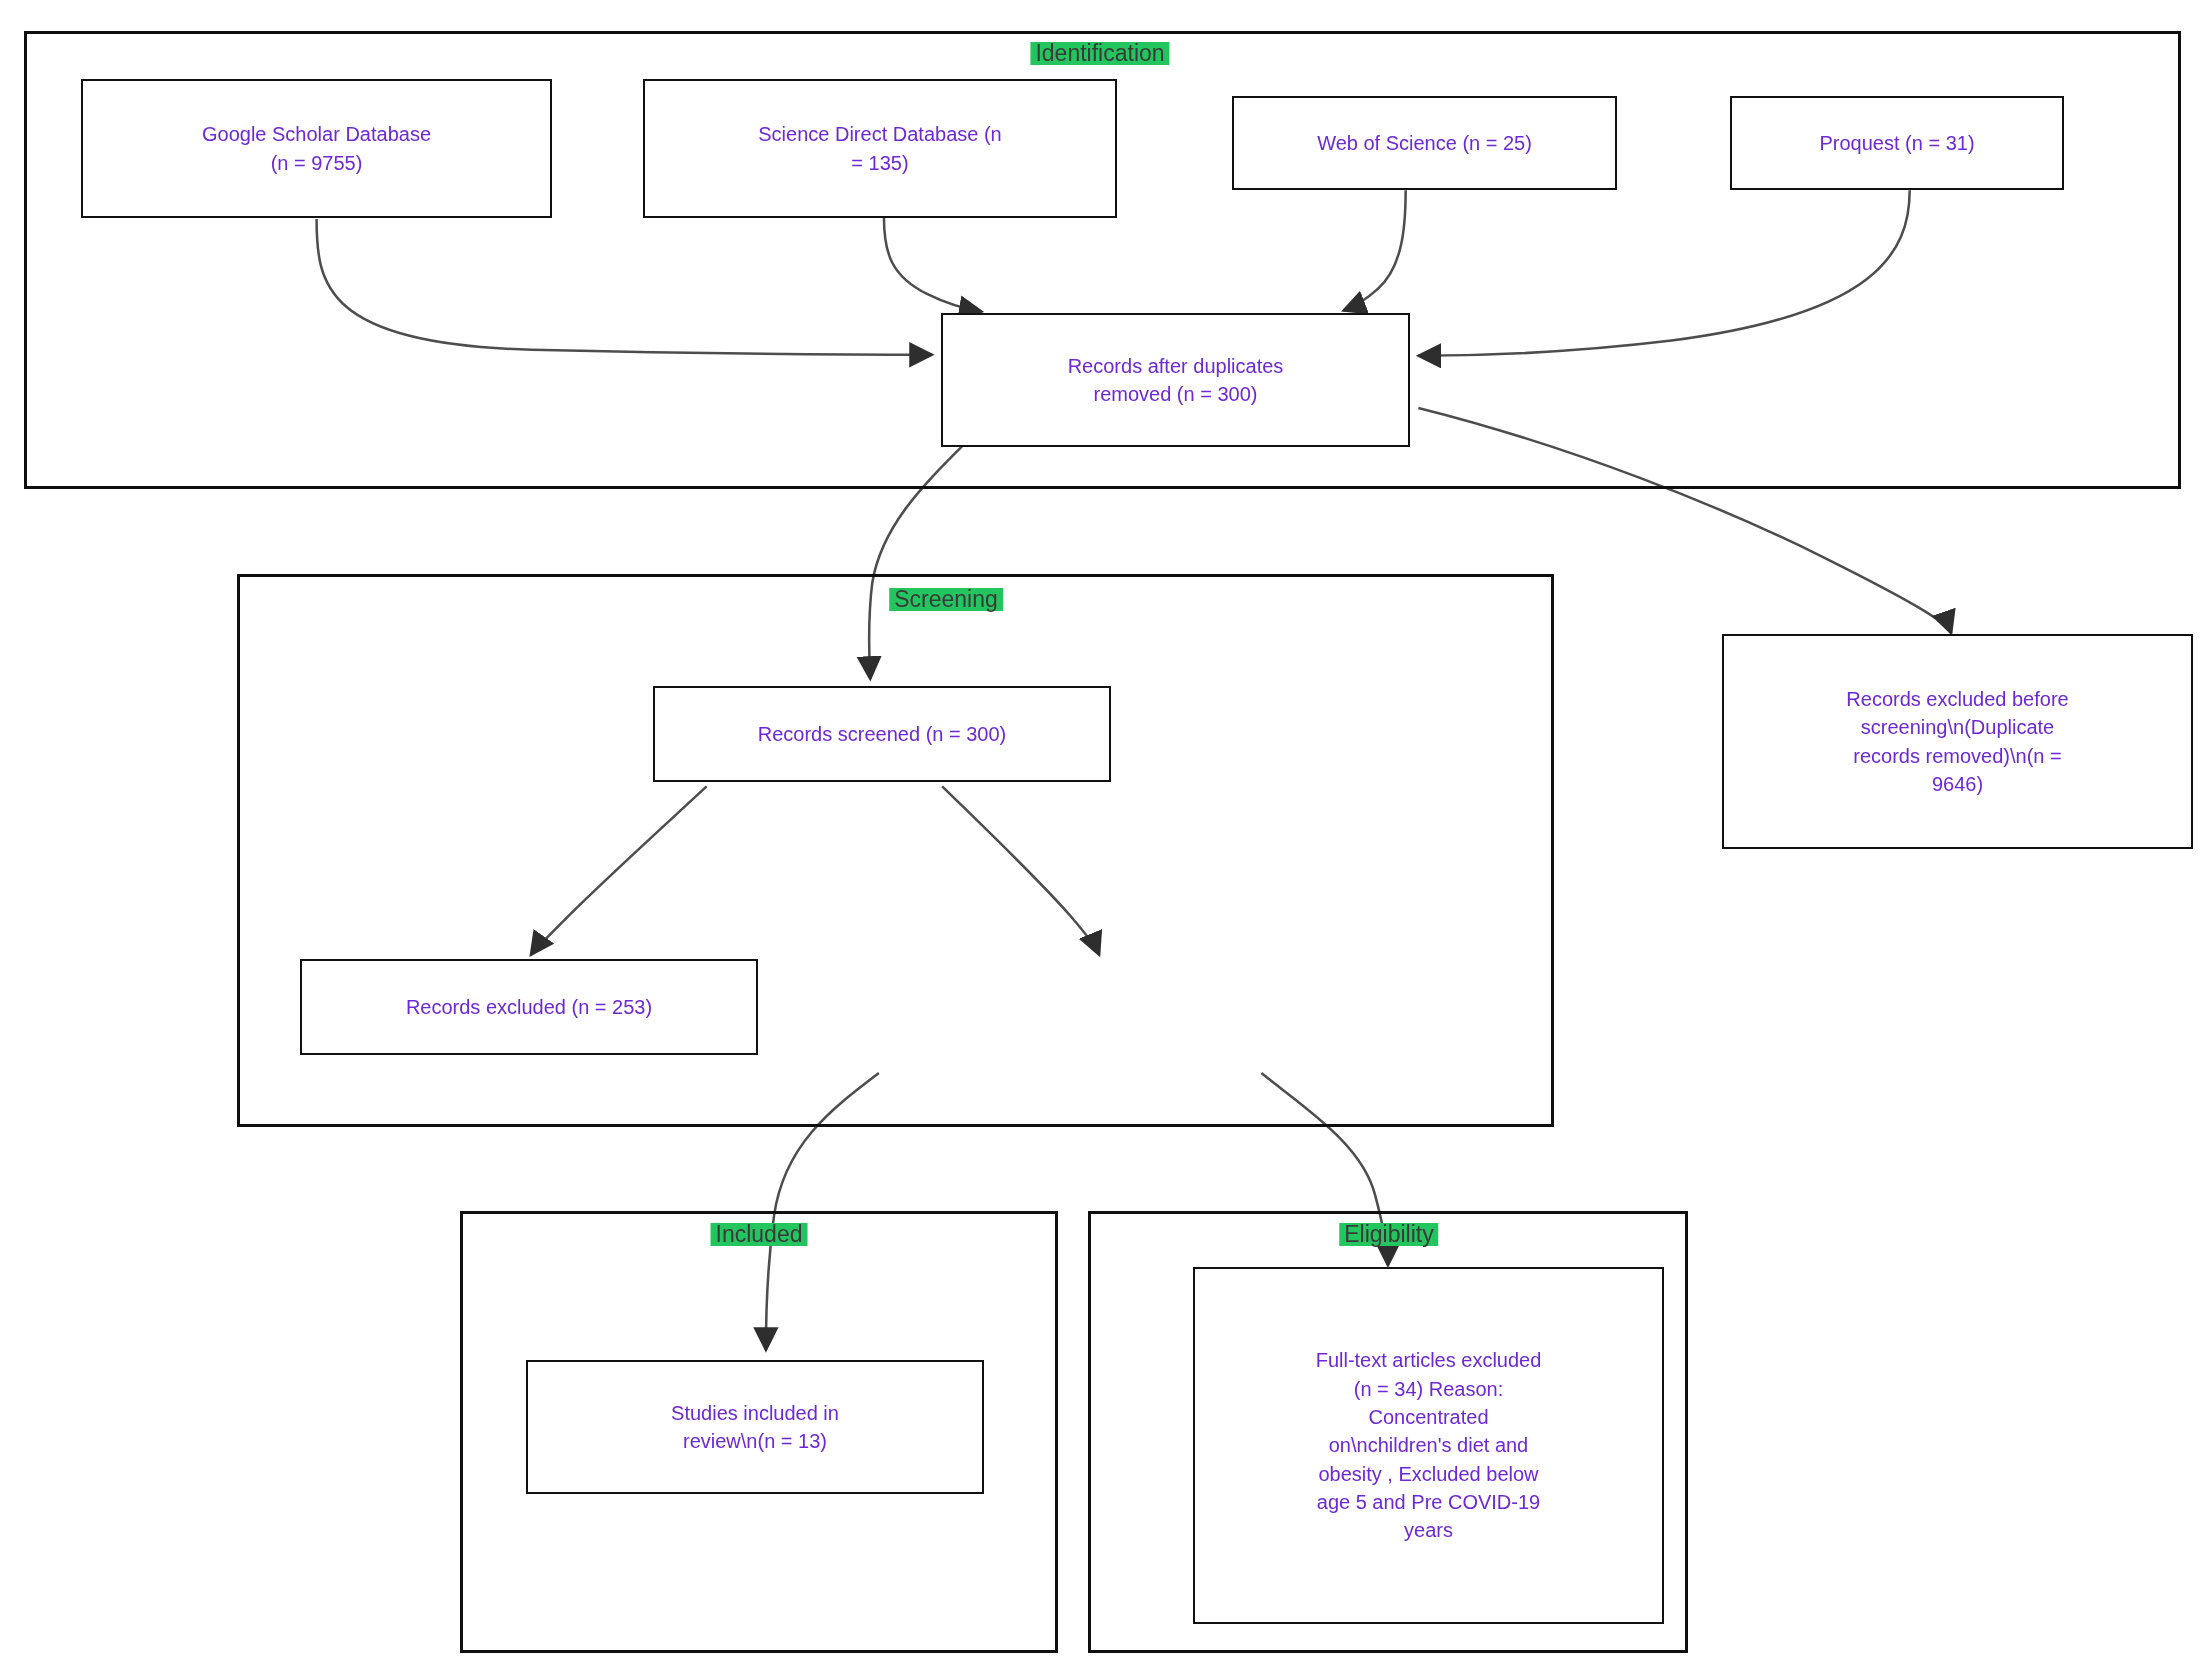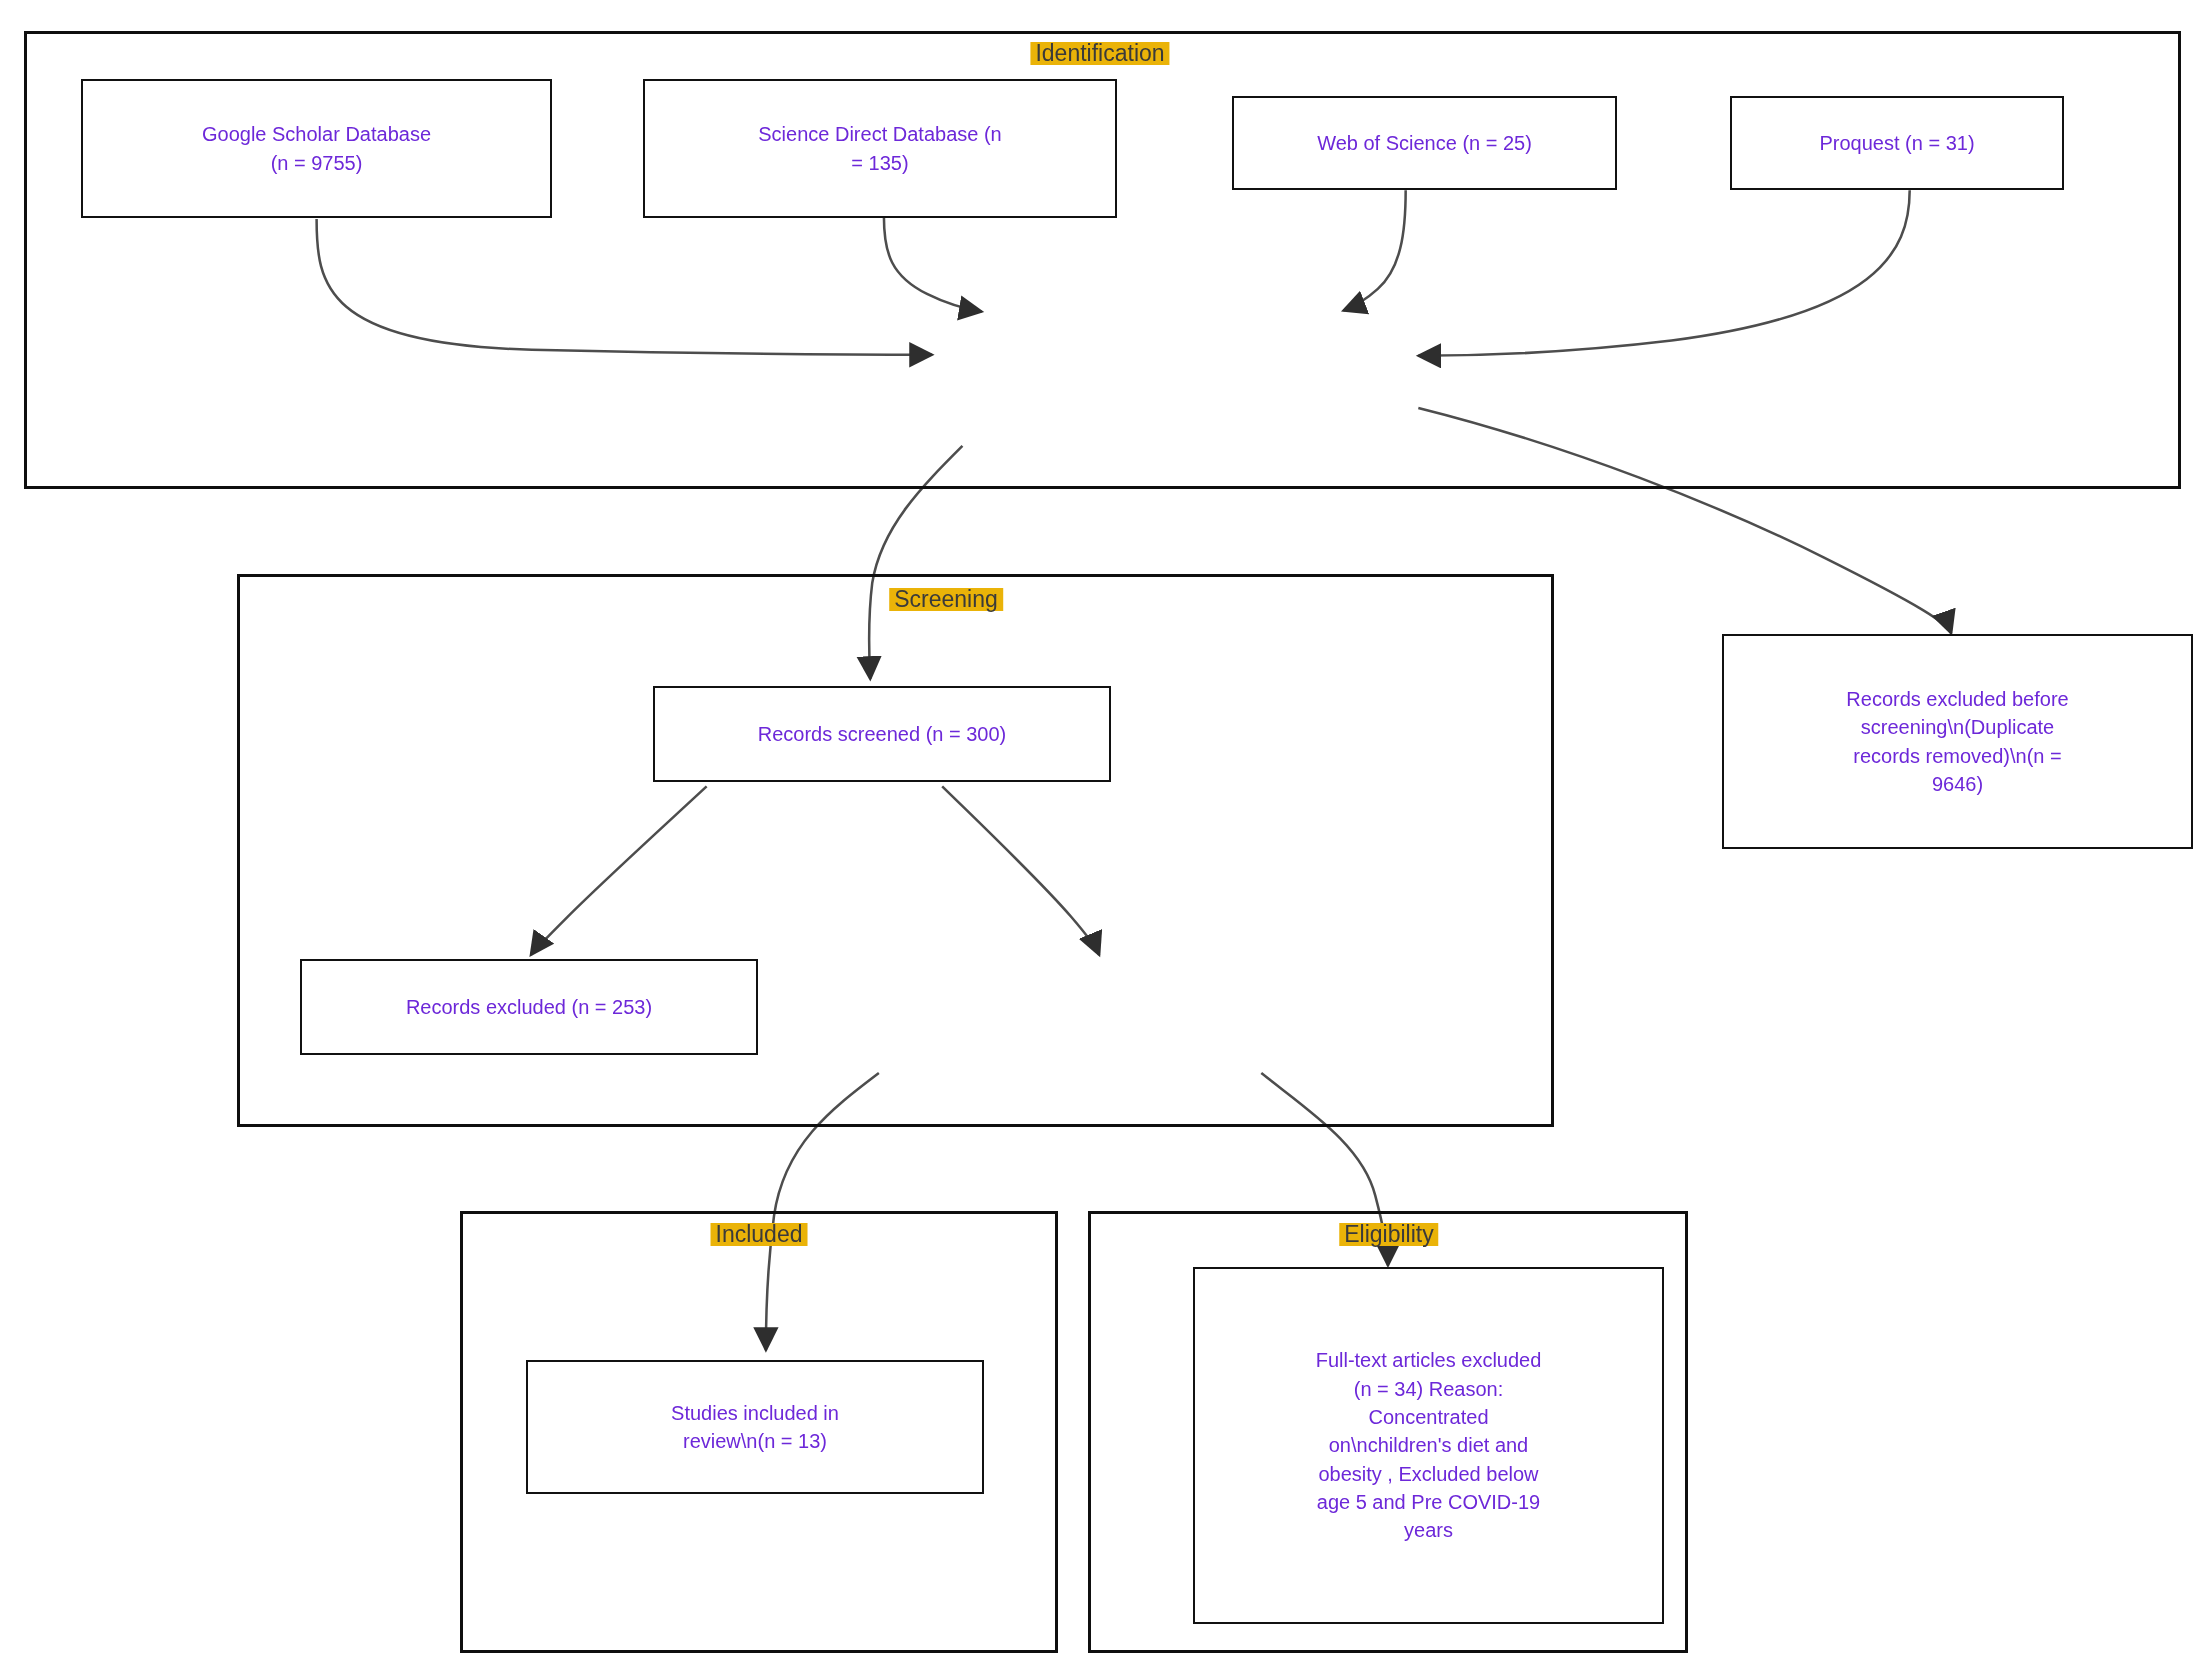--- a/index.html
+++ b/index.html
@@ -18,21 +18,21 @@
     border:3.5px solid #0f0f0f;
     background:transparent;
     box-sizing:border-box;
   }
   .cluster-label{
     position:absolute;
     color:#3a3a3a;
     font-size:23px;
     line-height:1;
     white-space:nowrap;
-    background:#eab308;
+    background:#22c55e;
     padding:0 5px;
     transform:translateX(-50%);
   }
 
   
   .node{
     position:absolute;
     box-sizing:border-box;
     border:2.5px solid #111111;
     background:#ffffff;
@@ -100,20 +100,26 @@
   </div>
 
   <div class="node" style="left:1232px;top:96px;width:385px;height:94px;">
     <span>Web of Science (n = 25)</span>
   </div>
 
   <div class="node" style="left:1730px;top:96px;width:334px;height:94px;text-align:right;">
     <span>Proquest (n = 31)</span>
   </div>
 
+  <div class="node" style="left:941px;top:313px;width:469px;height:134px;">
+    <span>
+      <span>Records after duplicates</span>
+      <span>removed (n = 300)</span>
+    </span>
+  </div>
 
   <div class="node" style="left:1722px;top:634px;width:471px;height:215px;">
     <span>
       <span>Records excluded before</span>
       <span>screening\n(Duplicate</span>
       <span>records removed)\n(n =</span>
       <span>9646)</span>
     </span>
   </div>
 

